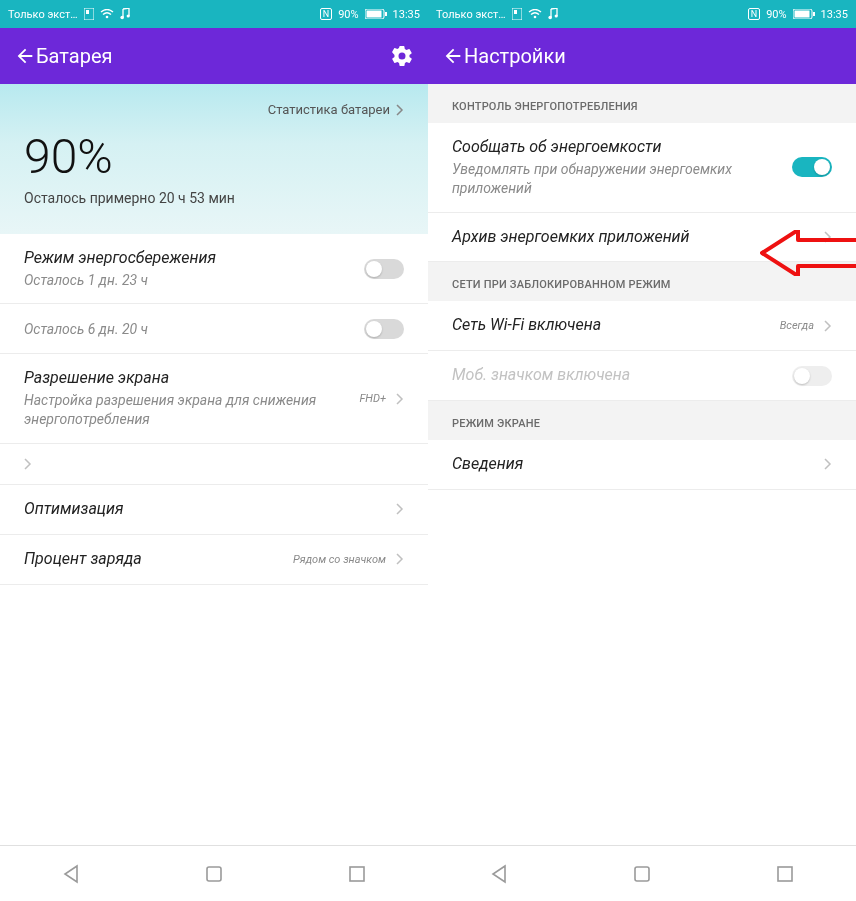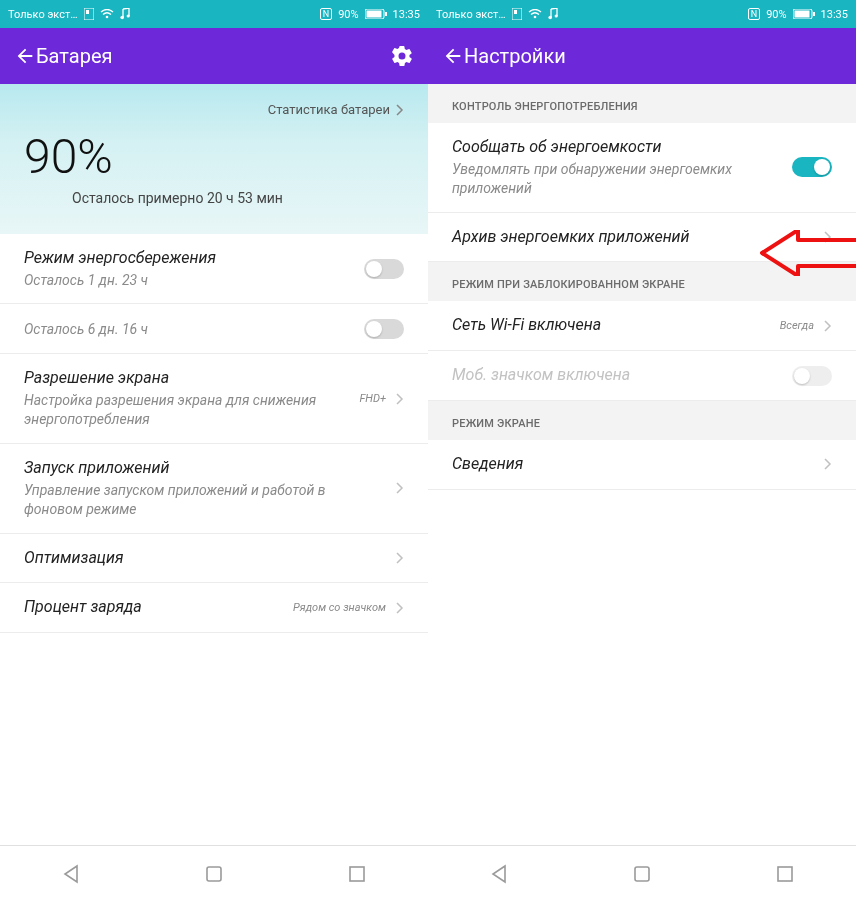--- a/index.html
+++ b/index.html
@@ -54,21 +54,21 @@
   .hero .stats-link {
     display: flex;
     justify-content: flex-end;
     align-items: center;
     gap: 6px;
     color: #555;
     font-size: 13px;
     padding-bottom: 6px;
   }
   .hero .percent { font-size: 48px; font-weight: 300; color: #111; line-height: 1.1; padding-top: 8px; }
-  .hero .remaining { font-size: 14px; color: #444; padding-top: 6px; margin-left: 48px; }
+  .hero .remaining { font-size: 14px; color: #444; padding-top: 6px; }
   
   .list { background: #fff; }
   .row {
     padding: 14px 24px 14px 24px;
     border-bottom: 1px solid #ececec;
     display: flex;
     align-items: center;
     gap: 10px;
     font-style: italic;
   }
@@ -194,41 +194,37 @@
   <div class="list">
     <div class="row">
       <div class="txt">
         <div class="title1">Режим энергосбережения</div>
         <div class="sub">Осталось 1 дн. 23 ч</div>
       </div>
       <div class="toggle"></div>
     </div>
     <div class="row">
       <div class="txt">
-        <div class="sub">Осталось 6 дн. 16 ч</div>
+        <div class="sub">Осталось 6 дн. 20 ч</div>
       </div>
       <div class="toggle"></div>
     </div>
     <div class="row">
       <div class="txt">
         <div class="title1">Разрешение экрана</div>
         <div class="sub">Настройка разрешения экрана для снижения энергопотребления</div>
       </div>
       <span class="value">FHD+</span>
       <span class="chev">
           <svg width="8" height="12" viewBox="0 0 8 12">
             <path d="M1 1l5 5-5 5" fill="none" stroke="#c0c0c0" stroke-width="1.5"></path>
           </svg>
         </span>
     </div>
     <div class="row">
-      <div class="txt">
-        <div class="title1">Запуск приложений</div>
-        <div class="sub">Управление запуском приложений и работой в фоновом режиме</div>
-      </div>
       <span class="chev">
           <svg width="8" height="12" viewBox="0 0 8 12">
             <path d="M1 1l5 5-5 5" fill="none" stroke="#c0c0c0" stroke-width="1.5"></path>
           </svg>
         </span>
     </div>
     <div class="row">
       <div class="txt">
           <div class="title1">Оптимизация</div>
         </div>
@@ -333,21 +329,21 @@
     <div class="txt">
         <div class="title1">Архив энергоемких приложений</div>
       </div>
     <span class="chev">
         <svg width="8" height="12" viewBox="0 0 8 12">
           <path d="M1 1l5 5-5 5" fill="none" stroke="#c0c0c0" stroke-width="1.5"></path>
         </svg>
       </span>
   </div>
 
-  <div class="section-header">РЕЖИМ ПРИ ЗАБЛОКИРОВАННОМ ЭКРАНЕ</div>
+  <div class="section-header">СЕТИ ПРИ ЗАБЛОКИРОВАННОМ РЕЖИМ</div>
 
   <div class="row">
     <div class="txt">
         <div class="title1">Сеть Wi-Fi включена</div>
       </div>
     <span class="value">Всегда</span>
     <span class="chev">
         <svg width="8" height="12" viewBox="0 0 8 12">
           <path d="M1 1l5 5-5 5" fill="none" stroke="#c0c0c0" stroke-width="1.5"></path>
         </svg>

